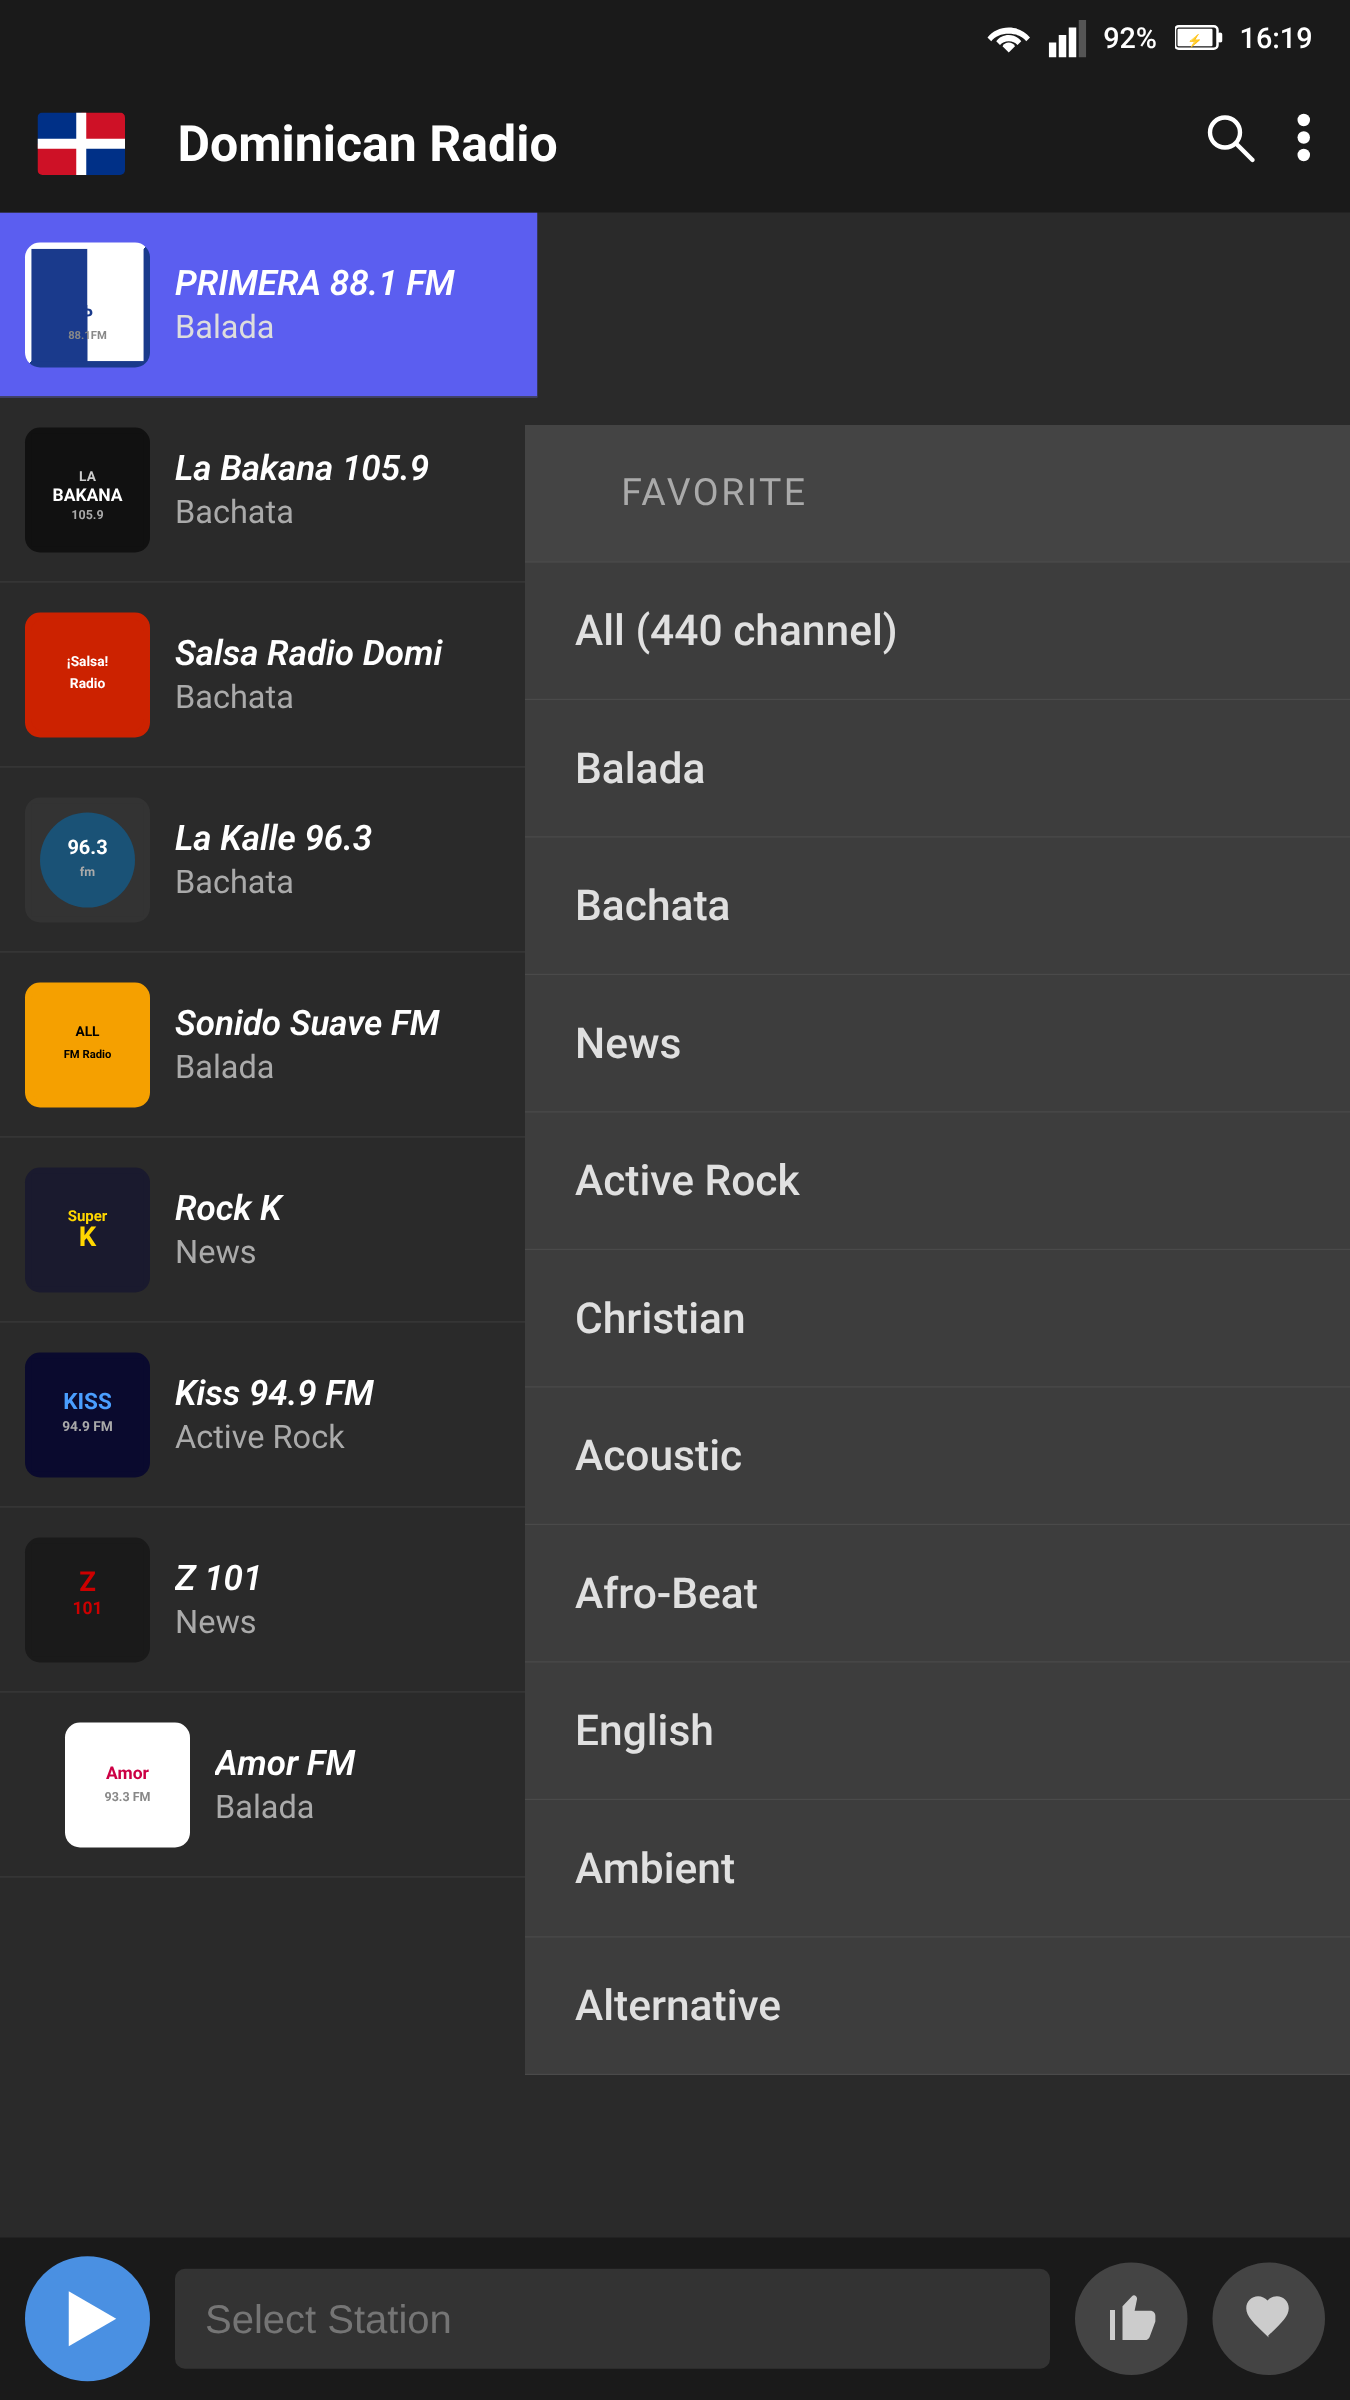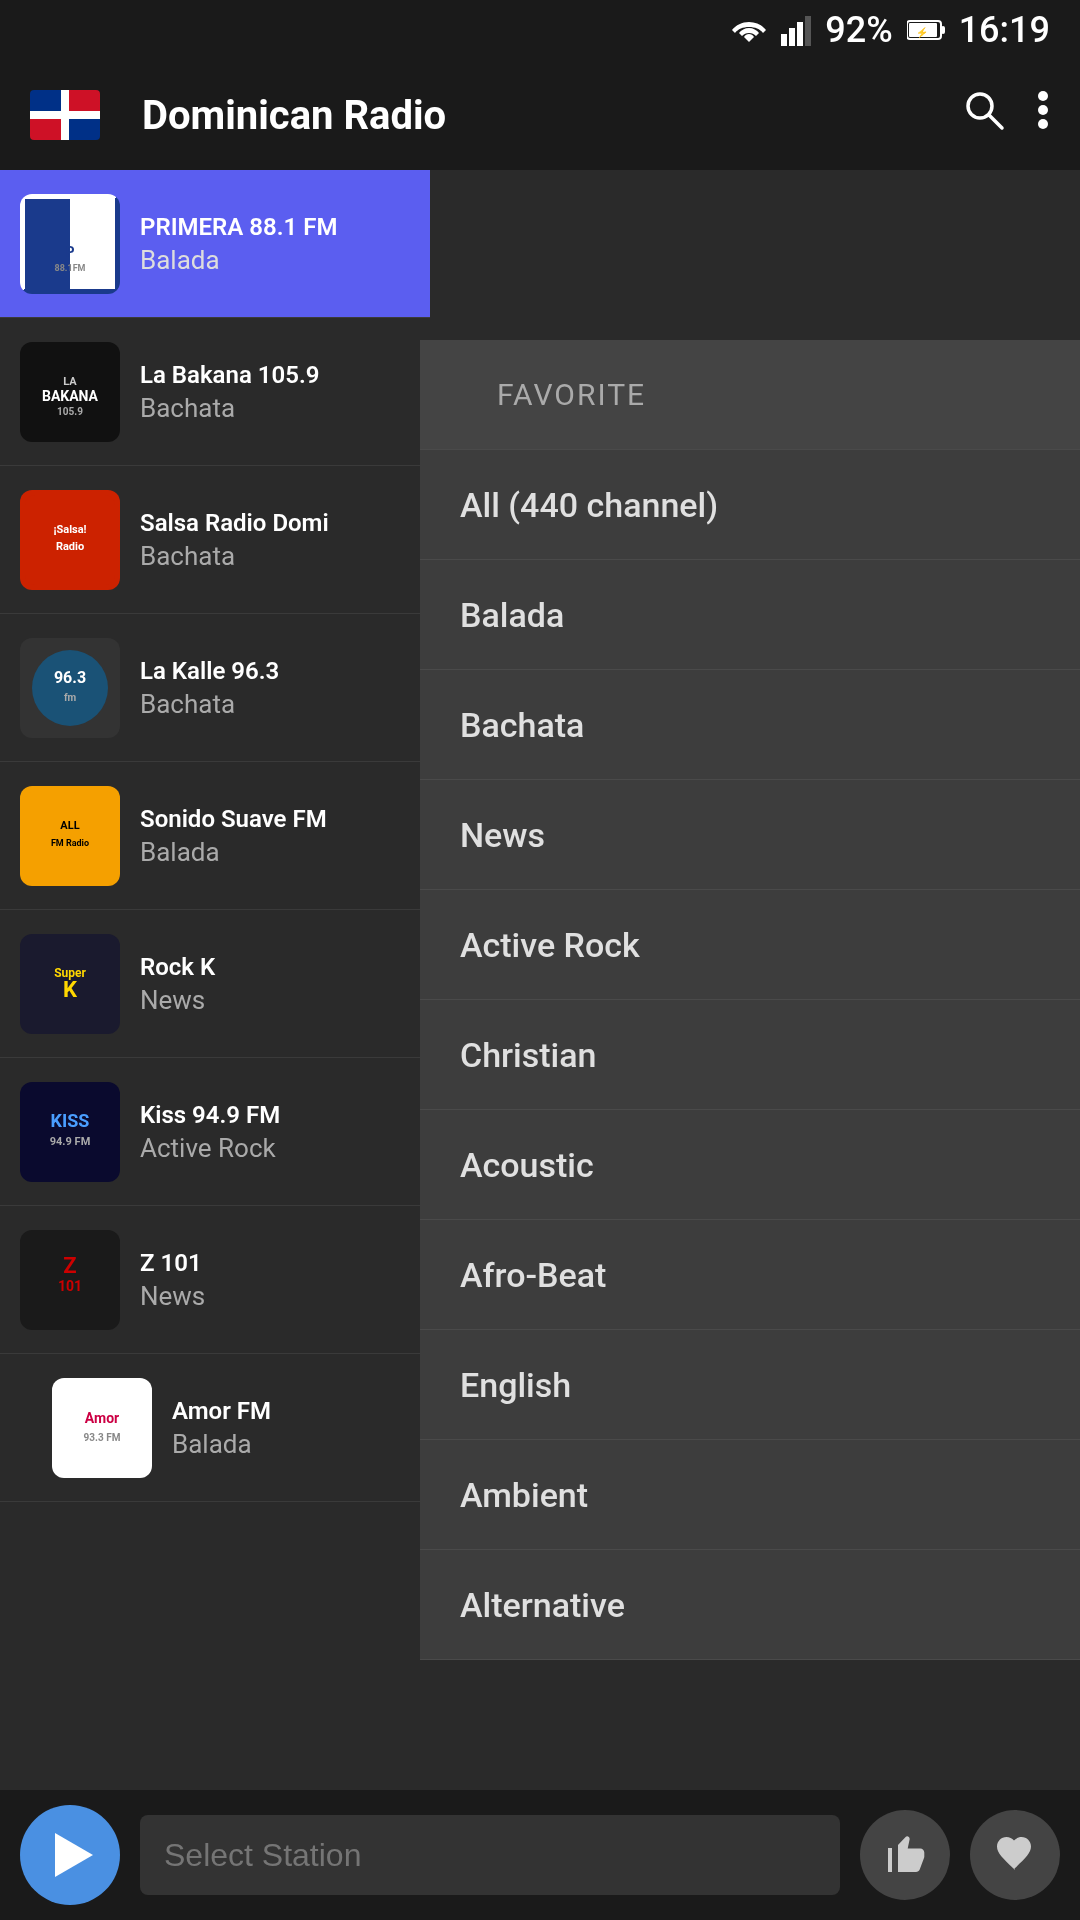--- a/index.html
+++ b/index.html
@@ -23,21 +23,21 @@
       padding: 0 30px;
       gap: 18px;
     }
     .status-icons {
       display: flex;
       align-items: center;
       gap: 14px;
     }
     .status-text {
       color: #fff;
-      font-size: 36px;
+      font-size: 23px;
       font-weight: 500;
     }
 
     
     .header {
       height: 110px;
       background: #1a1a1a;
       display: flex;
       align-items: center;
       padding: 0 30px;
@@ -103,25 +103,26 @@
     .logo-kalle { background: #333; }
     .logo-sonido { background: #f5a000; }
     .logo-superk { background: #1a1a2e; }
     .logo-kiss { background: #0a0a2e; }
     .logo-z101 { background: #1a1a1a; }
     .logo-amor { background: #fff; margin-left: 32px; }
 
     .station-info { flex: 1; }
     .station-name {
       color: #fff;
-      font-size: 24px;
+      font-size: 28px;
       font-weight: 600;
       white-space: nowrap;
       overflow: hidden;
       text-overflow: ellipsis;
+      font-style: italic;
     }
     .station-item.active .station-name { color: #fff; }
     .station-genre {
       color: #aaa;
       font-size: 26px;
       margin-top: 4px;
     }
     .station-item.active .station-genre { color: #ddd; }
 
     

